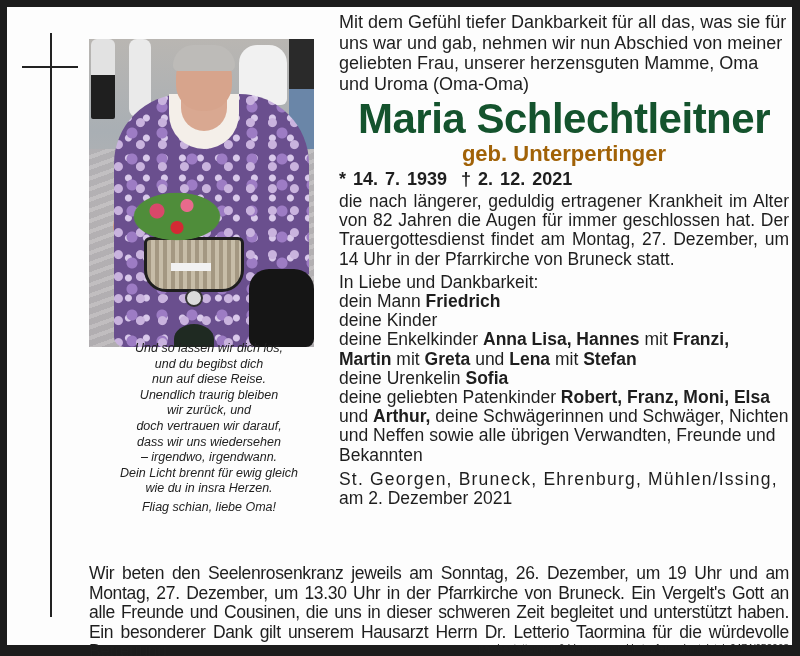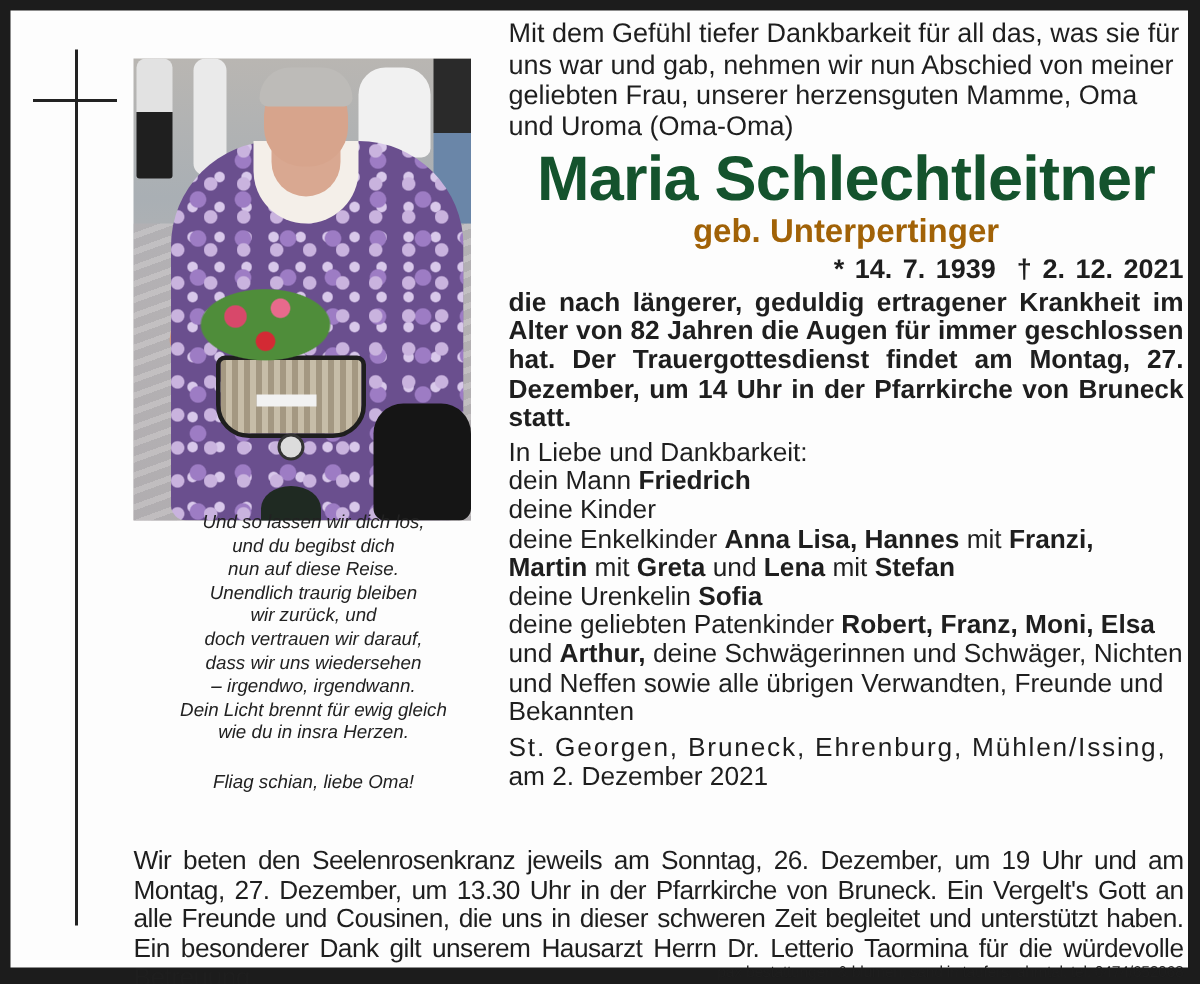--- a/index.html
+++ b/index.html
@@ -50,30 +50,30 @@
       background: repeating-linear-gradient(90deg, #a49882 0 4px, #c7bda8 4px 8px);
       border: 3px solid #1e1e1e; }
   .ph-label { left: 82px; top: 224px; width: 40px; height: 8px; background: #f2f2f2; }
   .ph-bag { left: 160px; top: 230px; width: 65px; height: 78px; background: #151515; border-radius: 20px 20px 8px 8px; }
   .ph-lamp { left: 96px; top: 250px; width: 18px; height: 18px; background: #dcdcdc; border-radius: 50%; border: 2px solid #333; }
   .ph-wheel { left: 85px; top: 285px; width: 40px; height: 30px; background: #1f2a22; border-radius: 50% 50% 0 0; }
 
   
   .poem { position: absolute; left: 82px; top: 334px; width: 240px; text-align: center;
     font-style: italic; font-size: 12.5px; line-height: 15.6px; color: #222; }
-  .poem .closing { margin-top: 17px; }
+  .poem .closing { margin-top: 3px; }
 
   
   .right { position: absolute; left: 332px; top: 5px; width: 450px; }
   .intro { font-size: 18px; line-height: 20.5px; color: #1e1e1e; }
   .name { font-size: 42px; font-weight: bold; line-height: 46px; text-align: center; letter-spacing: -0.5px; margin-top: 2px; color: #14532d; }
   .maiden { font-size: 22px; font-weight: bold; text-align: center; line-height: 24px; color: #a16207; }
-  .dates { font-size: 18px; font-weight: bold; text-align: right; line-height: 26px; word-spacing: 2px; }
+  .dates { font-size: 18px; font-weight: bold; text-align: left; line-height: 26px; word-spacing: 2px; }
   .dates .gap { display: inline-block; width: 14px; }
-  .body { font-size: 17.5px; line-height: 19.2px; text-align: justify; font-weight: bold; }
+  .body { font-size: 17.5px; line-height: 19.2px; text-align: justify; }
   .relatives { font-size: 17.5px; line-height: 19.2px; margin-top: 4px; }
   .relatives b { font-weight: bold; text-align: right; }
   .place { font-size: 17.5px; line-height: 19px; letter-spacing: 1.2px; margin-top: 5px; }
   .place .date { letter-spacing: 0; }
 
   .footer { position: absolute; left: 82px; top: 545px; width: 700px; font-size: 17.5px; line-height: 19.5px; letter-spacing: -0.35px; text-align: justify; margin-top: 12px; }
   .footer .undertaker { font-size: 10.5px; letter-spacing: -0.2px; position: absolute; right: 0; bottom: 3px; }
 </style>
 </head>
 <body>

